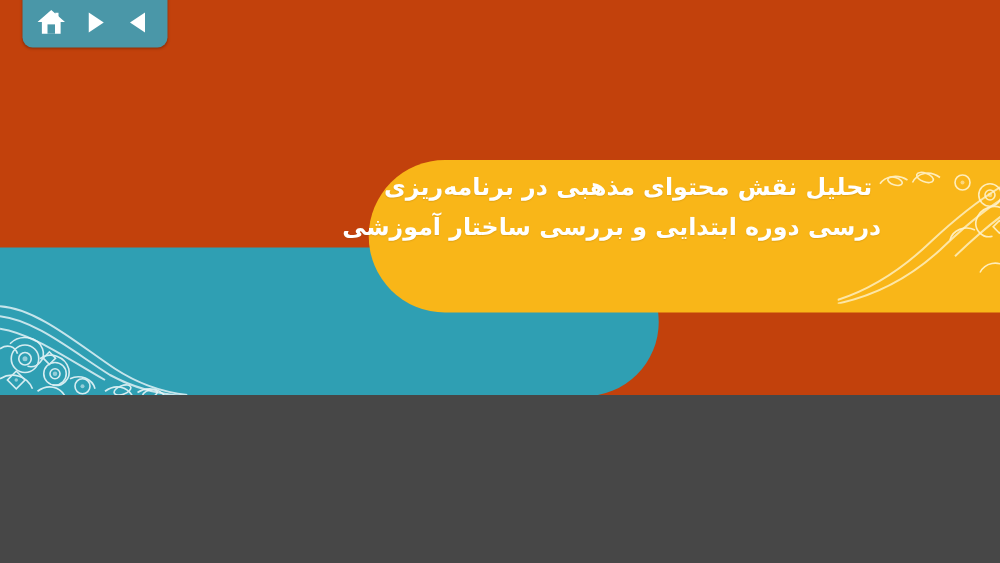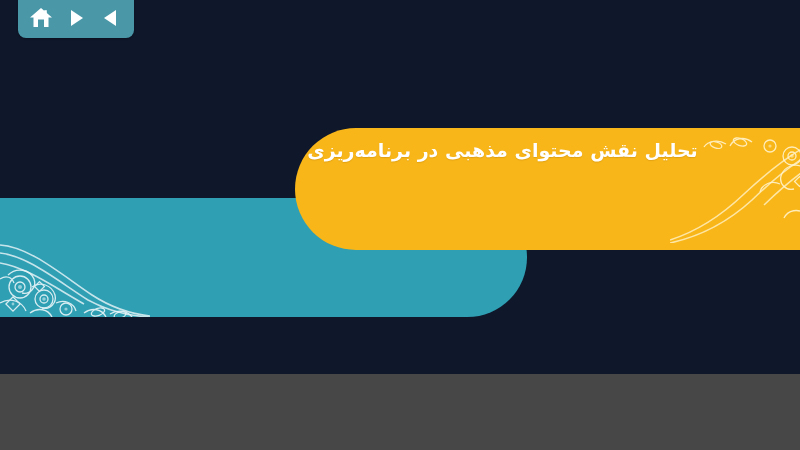--- a/index.html
+++ b/index.html
@@ -7,22 +7,22 @@
     margin: 0;
     padding: 0;
     background: #474747;
   }
   body {
     font-family: "DejaVu Sans", sans-serif;
   }
   #slide {
     position: relative;
     width: 800px;
-    height: 374px;
-    background: #0f172a;
+    height: 316px;
+    background: #c2410c;
     overflow: hidden;
   }
 
   
   .navbar {
     position: absolute;
     left: 18px;
     top: -12px;
     width: 116px;
     height: 50px;
@@ -203,15 +203,16 @@
         <circle cx="146" cy="40" r="2"></circle>
         <circle cx="122" cy="28" r="1.8"></circle>
         <circle cx="157" cy="71" r="1.4"></circle>
         <circle cx="100" cy="18" r="1.6"></circle>
       </g>
     </svg>
   </div>
 
   <div class="title-block">
     <span class="title-line">تحلیل نقش محتوای مذهبی در برنامه‌ریزی</span>
+    <span class="title-line">درسی دوره ابتدایی و بررسی ساختار آموزشی</span>
   </div>
 
 </div>
 
 </body></html>

